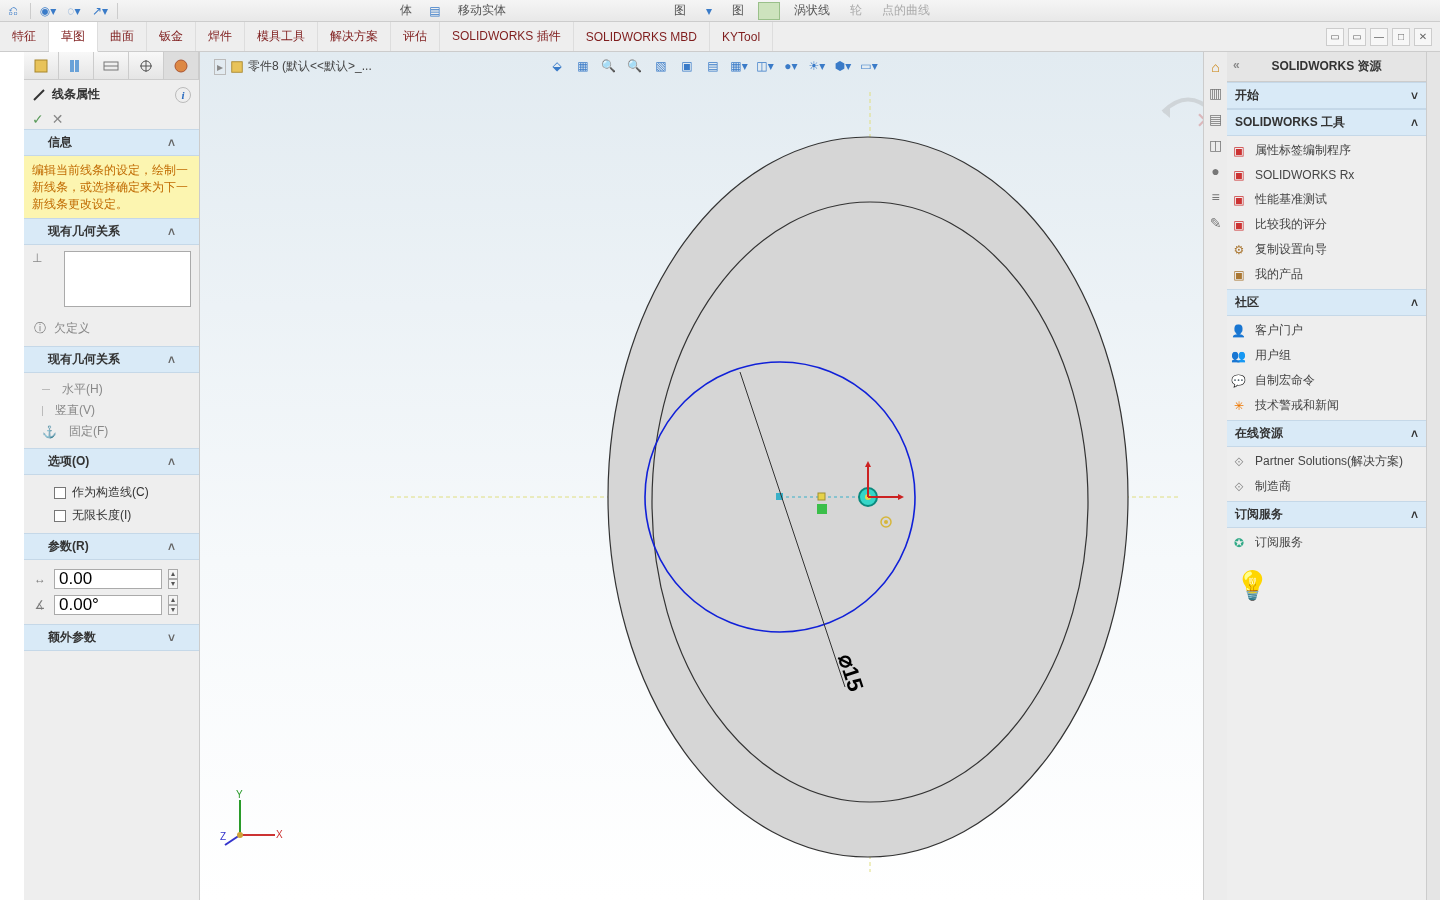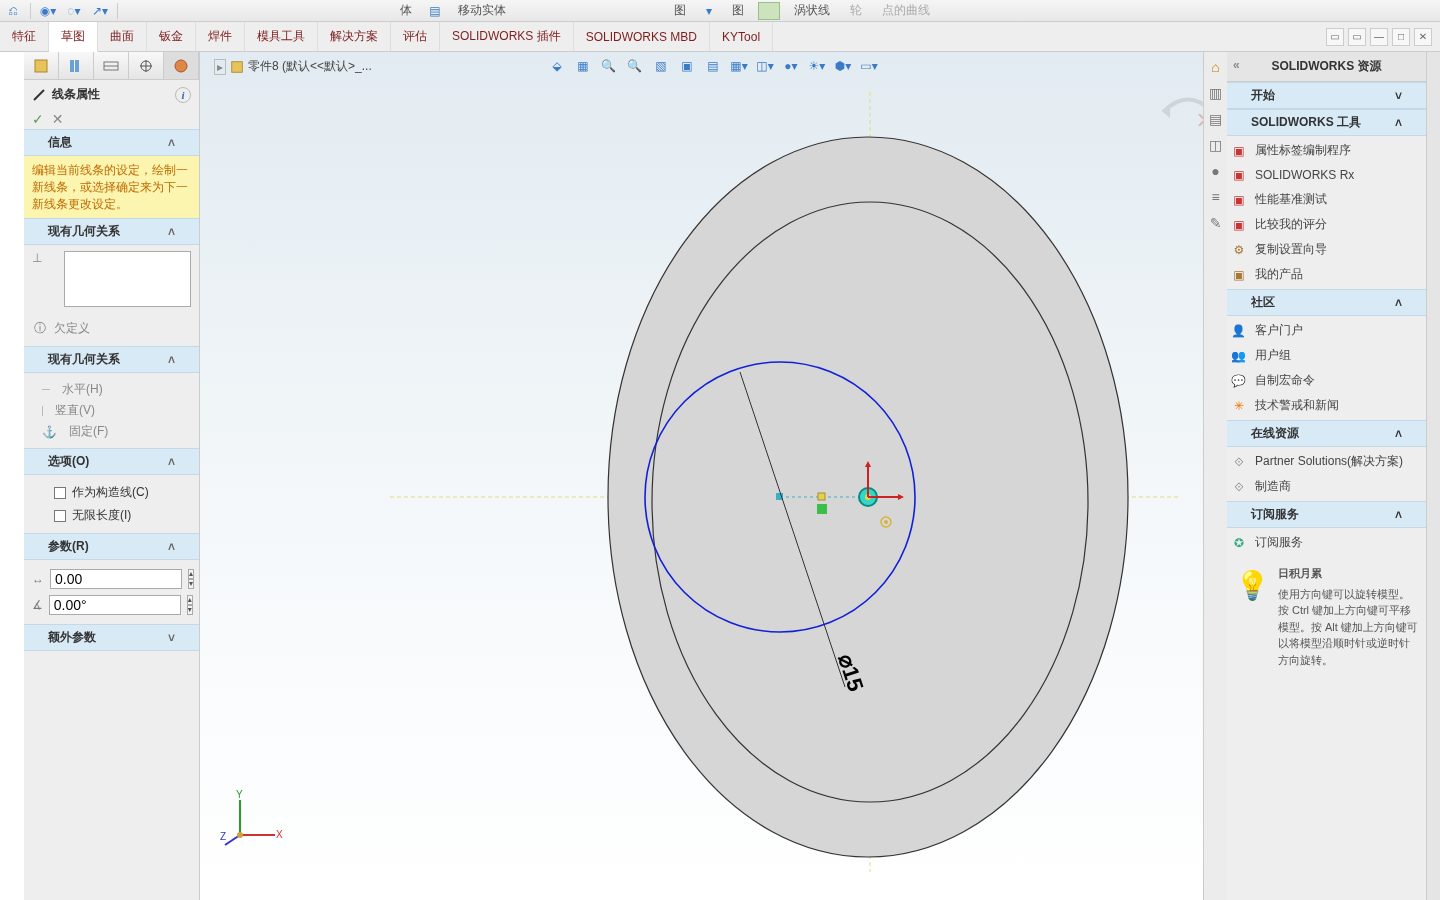--- a/index.html
+++ b/index.html
@@ -31,21 +31,21 @@
 .pm-title { padding:6px 8px; font-weight:bold; display:flex; align-items:center; gap:6px; }
 .pm-title .help { margin-left:auto; color:#2a6bbf; font-style:italic; font-family:serif; border:1px solid #bbb; border-radius:50%; width:16px; height:16px; display:flex; align-items:center; justify-content:center; font-size:11px; }
 .pm-okcancel { padding:2px 8px; display:flex; gap:8px; color:#888; font-size:14px; }
 .pm-section-head { background: #d9eaf7; padding:4px 24px; display:flex; align-items:center; justify-content:space-between; border-top:1px solid #c5d8e8; border-bottom:1px solid #c5d8e8; font-weight:bold; color:#333; }
 .pm-section-head .chev { color:#666; }
 .pm-info-body { background: #fcf5b0; padding:6px 8px; color:#c06a00; line-height:1.4; }
 .pm-body { padding:6px 8px; }
 .pm-listbox { width:130px; height:56px; border:1px solid #aaa; background:#fff; margin-left:18px; }
 .pm-row { display:flex; align-items:center; gap:6px; padding:3px 0; color:#555; }
 .pm-row .ic { width:16px; text-align:center; color:#7a7a7a; }
-.pm-row input[type=text] { width:132px; height:20px; border:1px solid #aaa; padding:0 4px; font-size:14px; }
+.pm-row input[type=text] { width:108px; height:20px; border:1px solid #aaa; padding:0 4px; font-size:17px; }
 .pm-row .spin { width:10px; display:flex; flex-direction:column; }
 .pm-row .spin div { height:10px; border:1px solid #aaa; background:#f4f4f4; font-size:8px; line-height:8px; text-align:center; color:#555; cursor:pointer; }
 .pm-chk { display:flex; align-items:center; gap:6px; padding:3px 0 3px 22px; }
 .pm-chk .box { width:12px; height:12px; border:1px solid #777; background:#fff; }
 .relitem { display:flex; align-items:center; gap:12px; padding:2px 0 2px 10px; color:#888; }
 .relitem .dash { width:8px; height:1px; background:#bbb; }
 
 
 .gfx { flex:1; position:relative; background: linear-gradient(#e2ebf1, #f6f9fb 60%, #ffffff); }
 .doc-tab { position:absolute; top:6px; left:14px; display:flex; align-items:center; gap:4px; font-size:12px; color:#444; }
@@ -58,21 +58,21 @@
 
 
 .taskpane-tabs { position:absolute; top:0; right:-1px; width:24px; background:#ececec; border-left:1px solid #ccc; display:flex; flex-direction:column; align-items:center; padding-top:6px; height:100%; gap:8px; }
 .taskpane-tabs .tt { width:18px; height:18px; display:flex; align-items:center; justify-content:center; color:#777; cursor:pointer; font-size:14px; }
 .taskpane-tabs .tt.active { color:#c87d00; }
 
 
 .resources { width: 200px; border-left:1px solid #ccc; background:#eeeeee; display:flex; flex-direction:column; overflow-y:auto; }
 .resources .rtitle { padding:6px 8px; font-weight:bold; text-align:center; background:#e5e5e5; border-bottom:1px solid #ccc; position:relative; }
 .resources .rtitle .coll { position:absolute; left:6px; top:6px; color:#888; }
-.res-sec { background:#d9eaf7; padding:4px 24px; display:flex; justify-content:space-between; align-items:center; font-weight:bold; border-top:1px solid #c5d8e8; border-bottom:1px solid #c5d8e8; }
+.res-sec { background:#d9eaf7; padding:4px 8px; display:flex; justify-content:space-between; align-items:center; font-weight:bold; border-top:1px solid #c5d8e8; border-bottom:1px solid #c5d8e8; }
 .res-items { padding:6px 4px; display:flex; flex-direction:column; gap:8px; }
 .res-item { display:flex; align-items:center; gap:8px; cursor:pointer; color:#444; }
 .res-item .ri-icon { width:16px; height:16px; display:flex; align-items:center; justify-content:center; }
 .tip-box { padding:8px; display:flex; gap:8px; color:#555; line-height:1.5; font-size:11px; }
 .tip-box .bulb { color:#bbb; font-size:28px; }
 
 
 .farright { width:14px; background:#e5e5e5; border-left:1px solid #ccc; }
 
 svg { overflow:visible; }
@@ -426,21 +426,17 @@
     </div>
     <div class="res-items">
       <div class="res-item">
           <span class="ri-icon" style="color:#3a8">✪</span>
           <span>订阅服务</span>
         </div>
     </div>
 
     <div class="tip-box">
       <span class="bulb">💡</span>
-      <div>
-        <div style="font-weight:bold; margin-bottom:4px;">日积月累</div>
-        <div>使用方向键可以旋转模型。按 Ctrl 键加上方向键可平移模型。按 Alt 键加上方向键可以将模型沿顺时针或逆时针方向旋转。</div>
-      </div>
     </div>
   </div>
 
   <div class="farright"></div>
 </div>
 
 </body></html>

